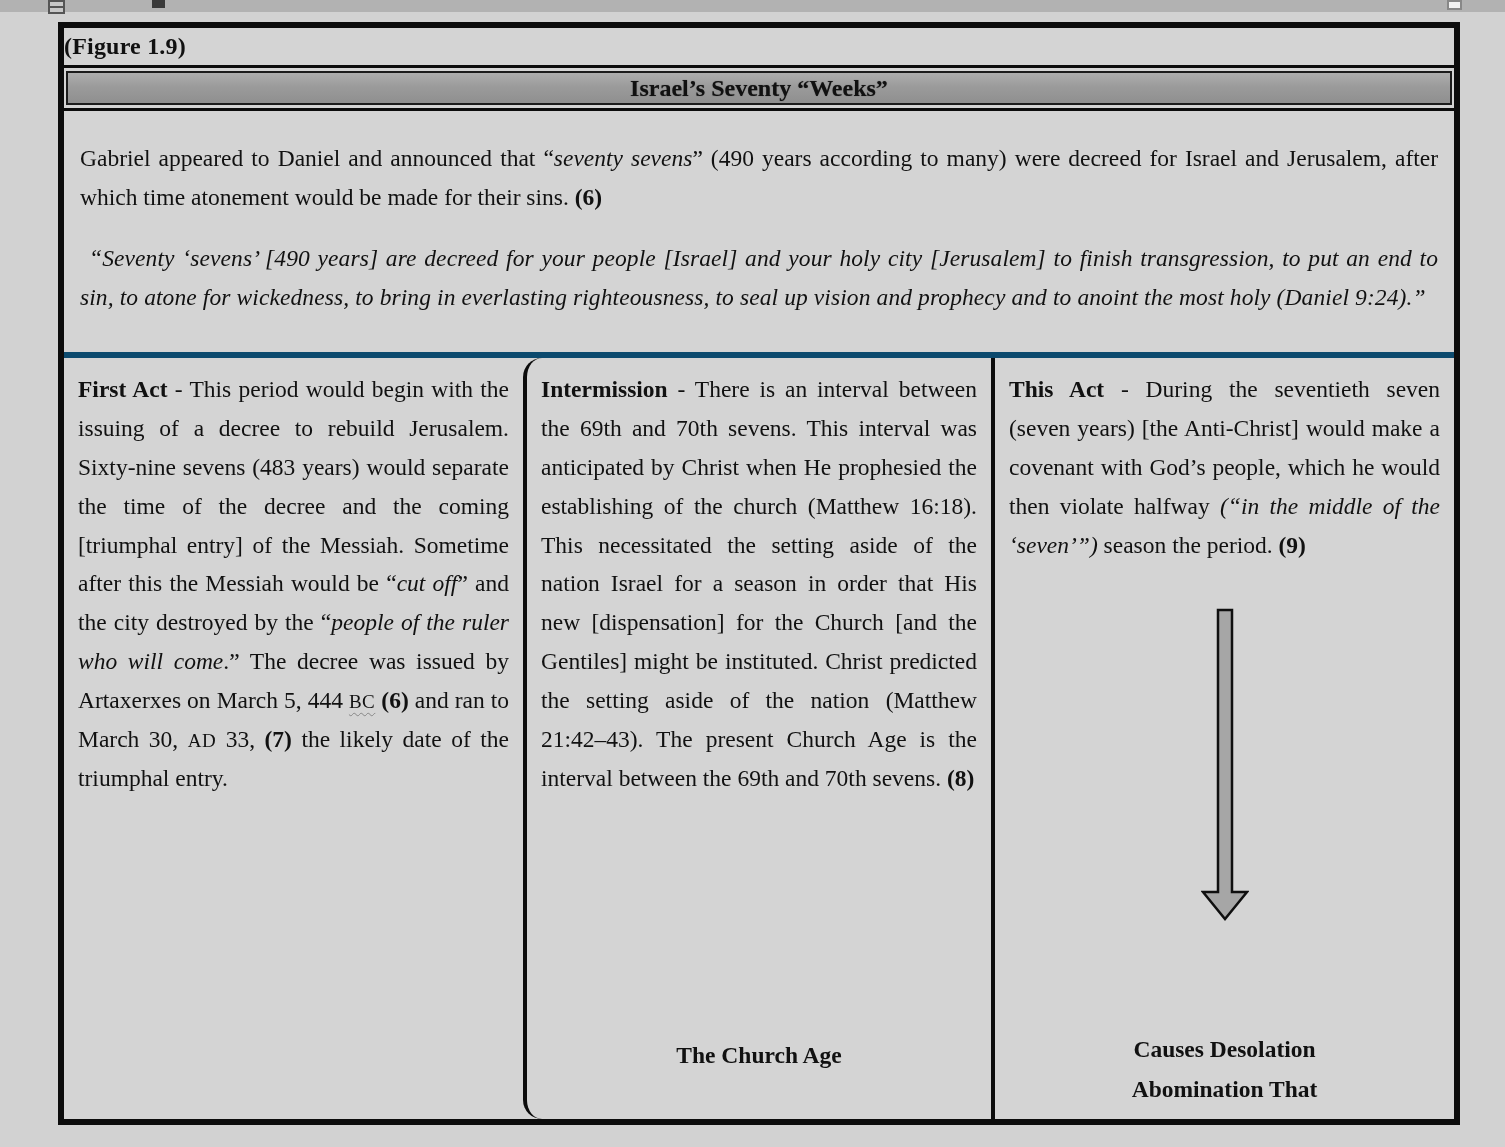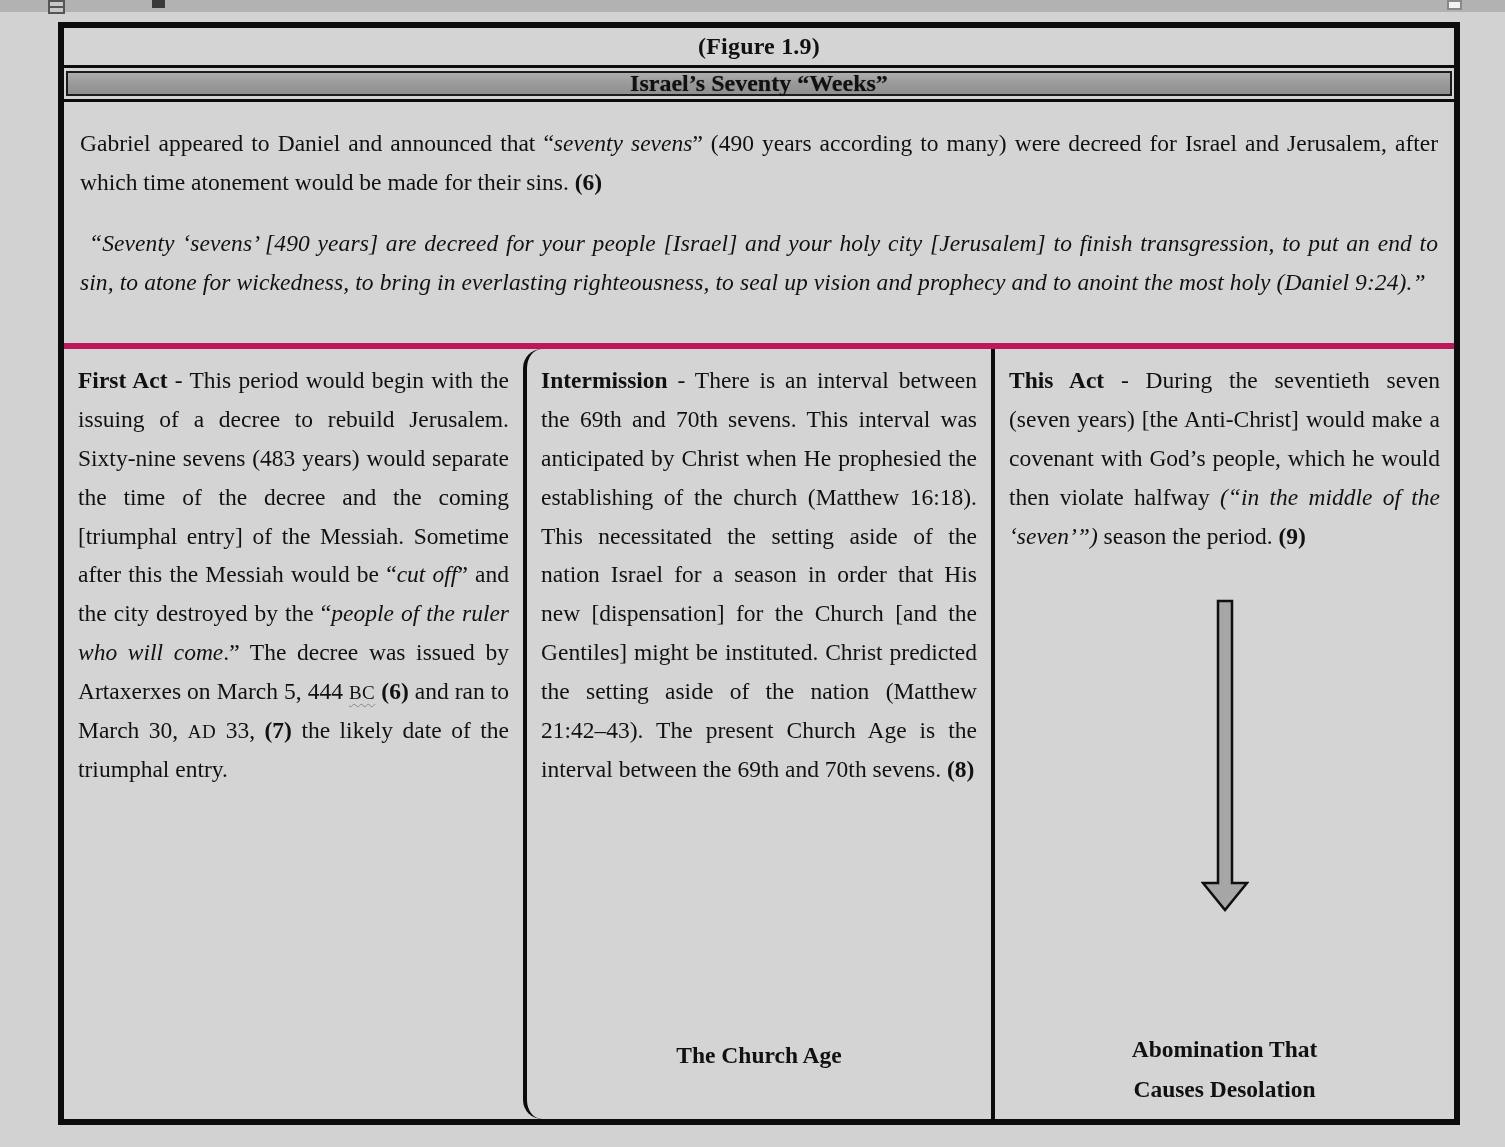--- a/index.html
+++ b/index.html
@@ -25,40 +25,40 @@
   }
 
   
   .doc-table{
     position:absolute;left:58px;top:22px;width:1402px;height:1103px;box-sizing:border-box;
     border:6px solid #0c0c0c;background:#d4d4d4;
     display:flex;flex-direction:column;
   }
 
   .caption-row{
-    height:37px;flex:0 0 auto;display:flex;align-items:center;justify-content:center;
+    height:37px;flex:0 0 auto;display:flex;align-items:center;justify-content:flex-start;
     padding-right:0;border-bottom:3px solid #0c0c0c;
   }
   .caption{font-weight:bold;font-size:24px;letter-spacing:.2px;}
 
   .title-row{flex:0 0 auto;padding:3px 2px;border-bottom:3px solid #0c0c0c;}
   .title-bar{
-    height:25px;box-sizing:border-box;border:2px solid #1c1c1c;
+    height:34px;box-sizing:border-box;border:2px solid #1c1c1c;
     background:linear-gradient(180deg,#aeaeae 0%,#9b9b9b 45%,#8f8f8f 100%);
     display:flex;align-items:center;justify-content:center;
   }
   .title-bar span{font-weight:bold;font-size:24px;text-shadow:0 0 1px rgba(0,0,0,.45);}
 
-  .intro{flex:0 0 auto;height:241px;box-sizing:border-box;padding:22px 16px 0;}
+  .intro{flex:0 0 auto;height:241px;box-sizing:border-box;padding:28px 16px 0;}
   .para{margin:0;font-size:23.5px;line-height:1.655;text-align:justify;}
   .intro .p1{margin-bottom:22px;}
   .quote{text-indent:9px;}
   .quote i{letter-spacing:.1px;}
 
-  .columns{flex:1 1 auto;display:flex;border-top:6px solid #be185d;min-height:0;}
+  .columns{flex:1 1 auto;display:flex;border-top:6px solid #0c4a6e;min-height:0;}
   .col{box-sizing:border-box;padding:12px 14px 0;}
   .col-first{width:459px;flex:0 0 auto;}
   .col-mid{width:468px;flex:0 0 auto;border-left:4px solid #0c0c0c;display:flex;flex-direction:column;border-radius:19px;}
   .col-final{flex:1 1 auto;border-left:4px solid #0c0c0c;display:flex;flex-direction:column;}
 
   .sc{font-size:19px;letter-spacing:.5px;}
   .sq{text-decoration:underline wavy #868686 1px;text-underline-offset:4px;}
 
   .col-footer{
     font-weight:bold;font-size:23.5px;text-align:center;
@@ -107,20 +107,20 @@
       </div>
 
       <div class="col col-final">
         <p class="para"><b>This Act</b><span> - During the seventieth seven (seven years) [the Anti-Christ] would make a covenant with God’s people, which he would then violate halfway </span><i>(“in the middle of the ‘seven’”)</i><span> season the period. </span><b>(9)</b></p>
 
         <svg class="down-arrow" width="48" height="314" viewBox="0 0 48 314">
           <polygon points="17,2 31,2 31,284 46,284 24,311 2,284 17,284" fill="#a6a6a6" stroke="#0f0f0f" stroke-width="2.5" stroke-linejoin="miter"></polygon>
         </svg>
 
         <div class="col-footer two-line">
+          <div>Causes Desolation</div>
           <div>Abomination That</div>
-          <div>Causes Desolation</div>
         </div>
       </div>
 
     </div>
   </div>
 </div>
 
 </body></html>

